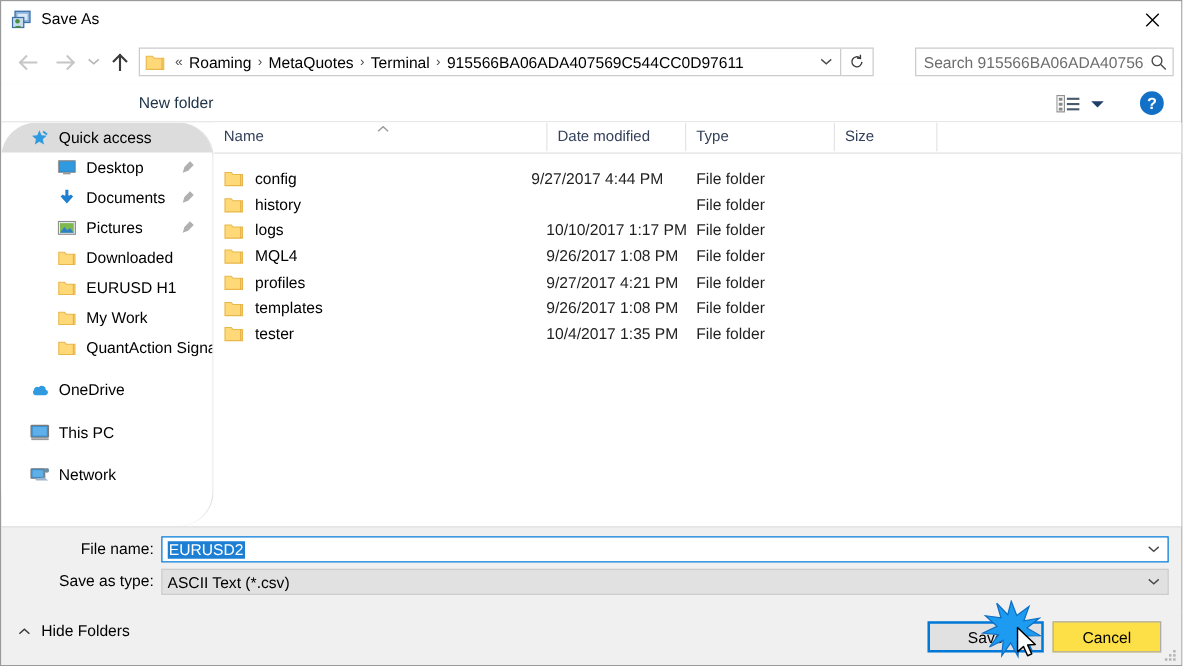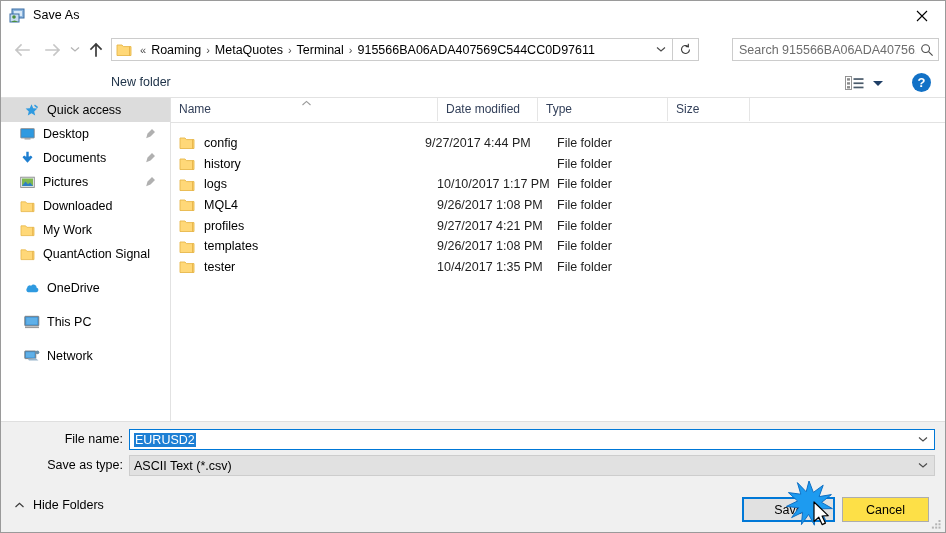--- a/index.html
+++ b/index.html
@@ -200,32 +200,33 @@
     background: #ffffff;
   }
   .sidebar {
     position: absolute;
     left: 0; top: 0;
     width: 170px; height: 100%;
     background: #ffffff;
     border-right: 1px solid #e2e2e2;
     box-sizing: border-box;
     overflow: hidden;
+    border-radius: 28px;
   }
   .nav-item {
     position: relative;
     height: 24px;
     display: flex;
     align-items: center;
     font-size: 12.5px;
     color: #000;
     padding-left: 22px;
     white-space: nowrap;
   }
-  .nav-item.level2 { padding-left: 18px; }
+  .nav-item.level2 { padding-left: 44px; }
   .nav-item.selected { background: #dcdcdc; }
   .nav-item .ni-icon {
     width: 17px; height: 16px;
     margin-right: 7px;
     flex: 0 0 auto;
     display: flex; align-items: center; justify-content: center;
   }
   .nav-item .ni-label { overflow: hidden; }
   .pin {
     position: absolute;
@@ -577,20 +578,29 @@
       <div class="nav-item level2">
         <span class="ni-icon">
           <svg width="15" height="13" viewBox="0 0 16 14">
             <path d="M1 2 h5 l1.4 1.6 H15 V12.5 H1 Z" fill="#ffd878" stroke="#e8b84b" stroke-width="0.9"></path>
             <path d="M13.6 3.6 V12.5" stroke="#e0a93f" stroke-width="0.8"></path>
           </svg>
         </span>
         <span class="ni-label">Downloaded</span>
       </div>
 
+      <div class="nav-item level2">
+        <span class="ni-icon">
+          <svg width="15" height="13" viewBox="0 0 16 14">
+            <path d="M1 2 h5 l1.4 1.6 H15 V12.5 H1 Z" fill="#ffd878" stroke="#e8b84b" stroke-width="0.9"></path>
+            <path d="M13.6 3.6 V12.5" stroke="#e0a93f" stroke-width="0.8"></path>
+          </svg>
+        </span>
+        <span class="ni-label">EURUSD H1</span>
+      </div>
 
       <div class="nav-item level2">
         <span class="ni-icon">
           <svg width="15" height="13" viewBox="0 0 16 14">
             <path d="M1 2 h5 l1.4 1.6 H15 V12.5 H1 Z" fill="#ffd878" stroke="#e8b84b" stroke-width="0.9"></path>
             <path d="M13.6 3.6 V12.5" stroke="#e0a93f" stroke-width="0.8"></path>
           </svg>
         </span>
         <span class="ni-label">My Work</span>
       </div>
@@ -647,21 +657,21 @@
     <div class="filelist">
 
       <div class="col-head">
         <span class="sort-caret">
           <svg width="11" height="7" viewBox="0 0 11 7">
             <path d="M1.5 5 L5.5 1.4 L9.5 5" stroke="#9a9a9a" stroke-width="1.1" fill="none"></path>
           </svg>
         </span>
         <span class="ch first" style="left:0; width:266px;">Name</span>
         <span class="ch" style="left:266px; width:120px;">Date modified</span>
-        <span class="ch" style="left:366px; width:110px;">Type</span>
+        <span class="ch" style="left:377px; width:110px;">Type</span>
         <span class="ch" style="left:496px; width:82px;">Size</span>
         <span class="ch" style="left:578px; width:198px;"></span>
       </div>
 
       <div style="height:10px;"></div>
 
       <div class="frow">
         <span class="cell name" style="left:8px; width:250px;">
           <span class="fold-ic">
             <svg width="16" height="14" viewBox="0 0 16 14">

